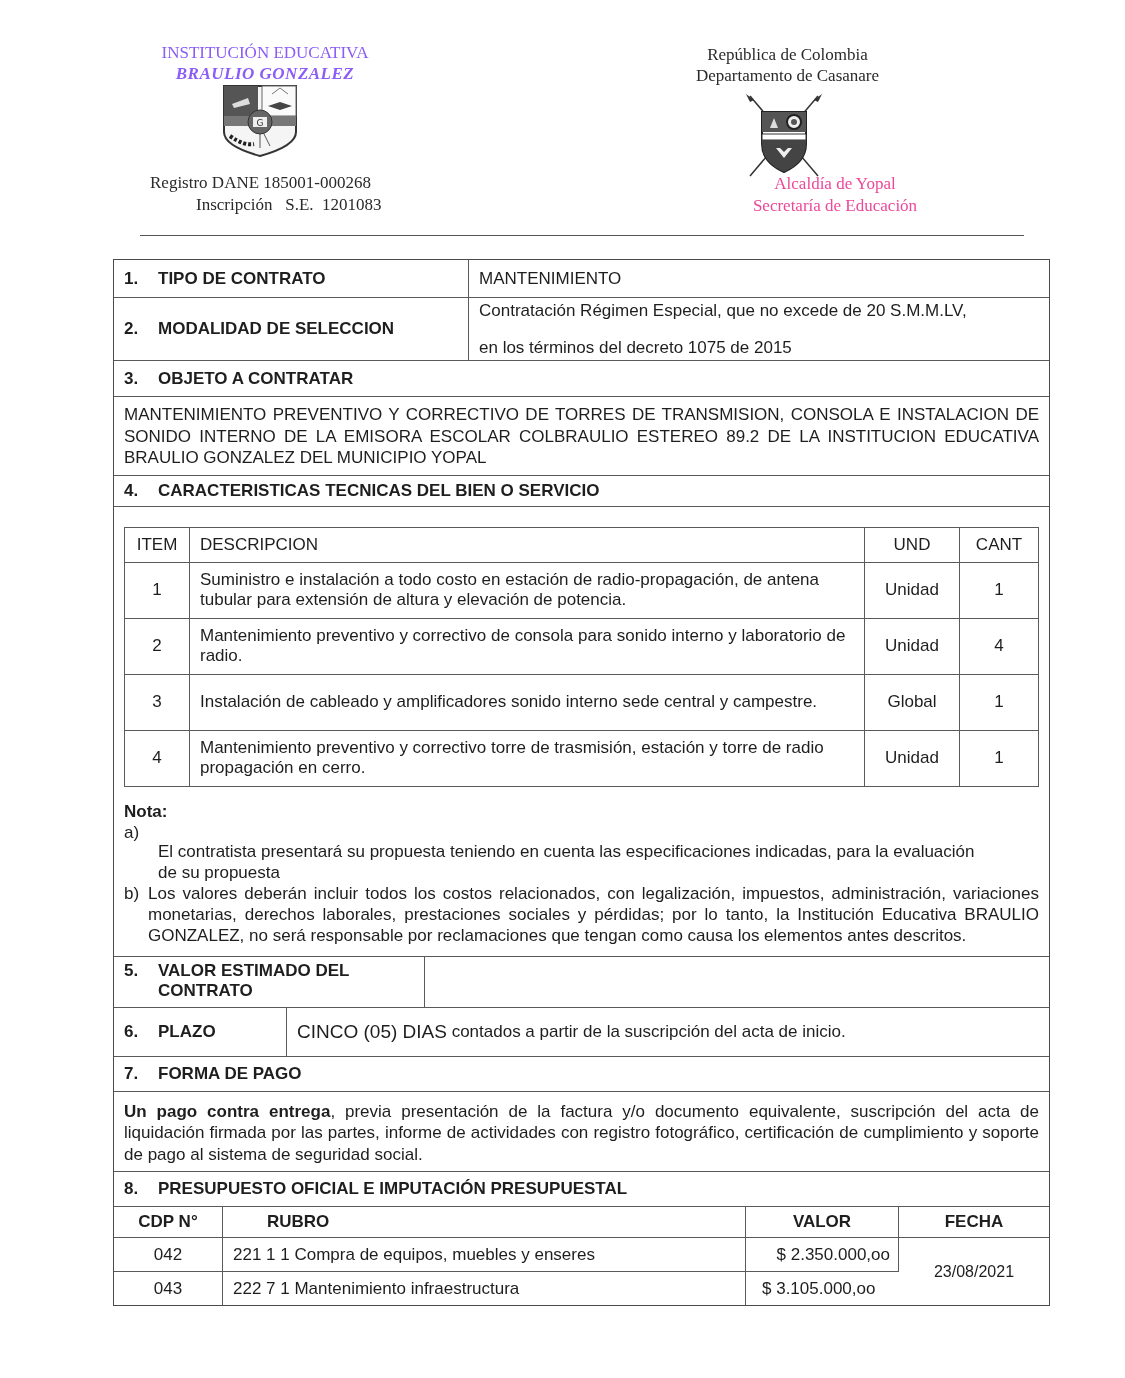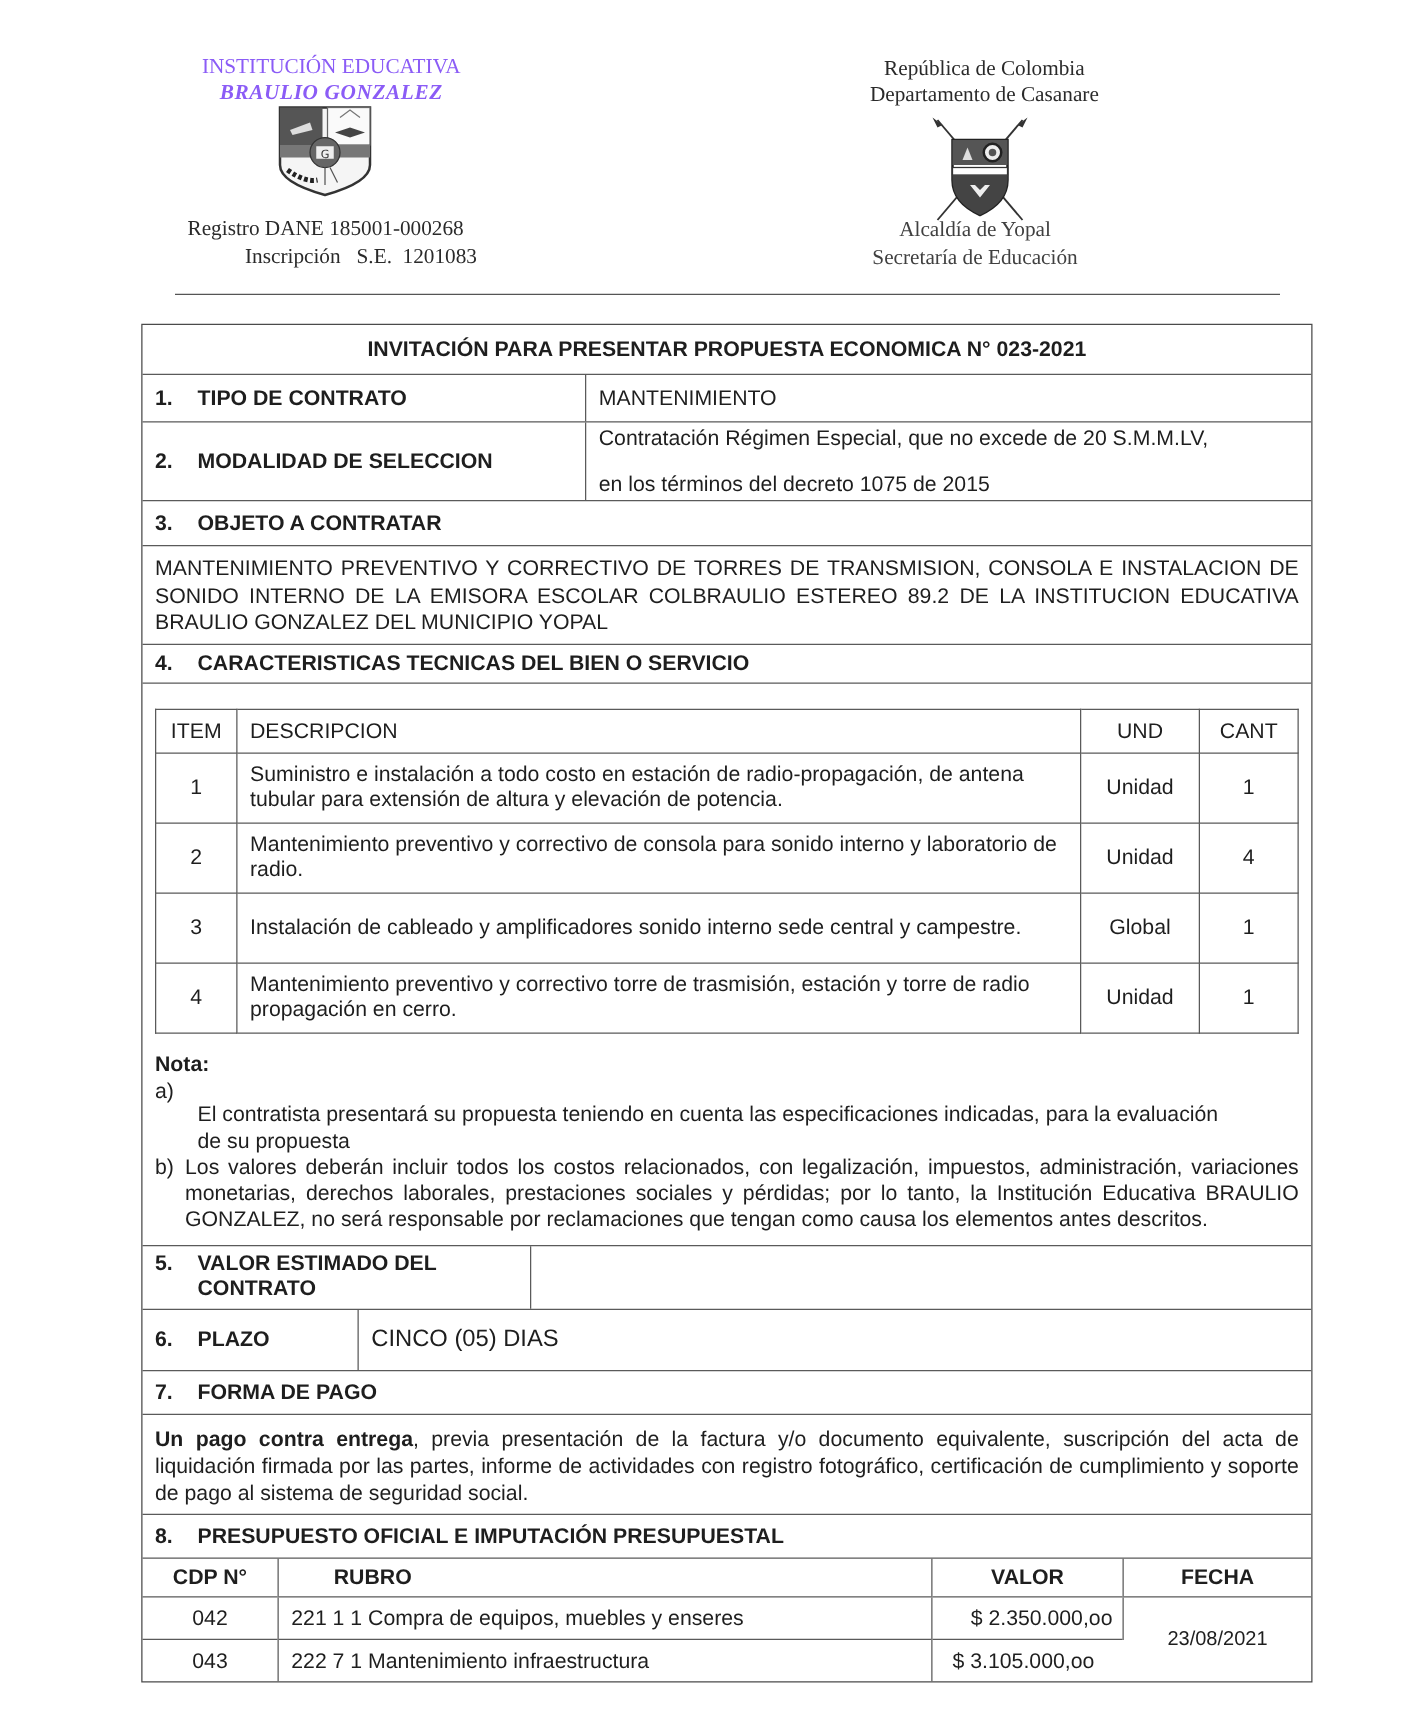--- a/index.html
+++ b/index.html
@@ -7,21 +7,21 @@
   .serif { font-family: "Liberation Serif", "DejaVu Serif", serif; }
 
   
   .hdr-left { position: absolute; left: 140px; top: 42px; width: 250px; text-align: center; font-size: 17px; line-height: 21px; color: #8b5cf6; }
   .hdr-left .bold-it { font-weight: bold; font-style: italic; letter-spacing: 0.5px; }
   .crest-left { position: absolute; left: 220px; top: 84px; width: 80px; height: 74px; }
   .reg { position: absolute; left: 150px; top: 172px; font-size: 17px; line-height: 22px; color: #2a2a2a; }
   .reg div:nth-child(2) { padding-left: 46px; }
   .hdr-right { position: absolute; left: 680px; top: 44px; width: 215px; text-align: center; font-size: 17px; line-height: 21px; color: #2a2a2a; }
   .crest-right { position: absolute; left: 742px; top: 92px; width: 84px; height: 86px; }
-  .hdr-right2 { position: absolute; left: 680px; top: 173px; width: 200px; text-align: center; font-size: 17px; line-height: 22px; color: #404040; }
+  .hdr-right2 { position: absolute; left: 735px; top: 173px; width: 200px; text-align: center; font-size: 17px; line-height: 22px; color: #ec4899; }
   .sep { position: absolute; left: 140px; top: 235px; width: 884px; height: 0; border-top: 1.5px solid #555; }
 
   
   .doc { position: absolute; left: 113px; top: 259px; width: 935px; border: 1.5px solid #4a4a4a; font-family: "Liberation Sans", "DejaVu Sans", sans-serif; font-size: 17px; color: #1e1e1e; }
   .row { display: flex; border-bottom: 1.5px solid #5a5a5a; }
   .row:last-child { border-bottom: none; }
   .cell { padding: 0 10px; display: flex; align-items: center; }
   .b { font-weight: bold; }
   .title { justify-content: center; height: 39px; font-weight: bold; width: 100%; }
   .lbl { font-weight: bold; }
@@ -93,23 +93,20 @@
     <path d="M34 56 L42 66 L50 56 L46 56 L42 60 L38 56 Z" fill="#eee"></path>
   </svg>
 </div>
 <div class="hdr-right2 serif">
   <div>Alcaldía de Yopal</div>
   <div>Secretaría de Educación</div>
 </div>
 <div class="sep"></div>
 
 <div class="doc">
-  <div class="row">
-    <div class="cell title">INVITACIÓN PARA PRESENTAR PROPUESTA ECONOMICA N° 023-2021</div>
-  </div>
 
   <div class="row" style="height:37px;">
     <div class="cell lbl vline" style="width:334px;">
       <span class="num">1.</span>
         <span>TIPO DE CONTRATO</span>
     </div>
     <div class="cell" style="flex:1;">MANTENIMIENTO</div>
   </div>
 
   <div class="row" style="height:62px;">
@@ -196,20 +193,21 @@
     </div>
   </div>
 
   <div class="row" style="height:48px;">
     <div class="cell lbl vline" style="width:152px;">
       <span class="num">6.</span>
         <span>PLAZO</span>
     </div>
     <div class="cell" style="flex:1;">
       <span style="font-size:19px;">CINCO (05) DIAS</span>
+        <span style="white-space:pre;"> contados a partir de la suscripción del acta de inicio.</span>
     </div>
   </div>
 
   <div class="row" style="height:34px;">
     <div class="cell lbl">
       <span class="num">7.</span>
         <span>FORMA DE PAGO</span>
     </div>
   </div>
   <div class="row">

